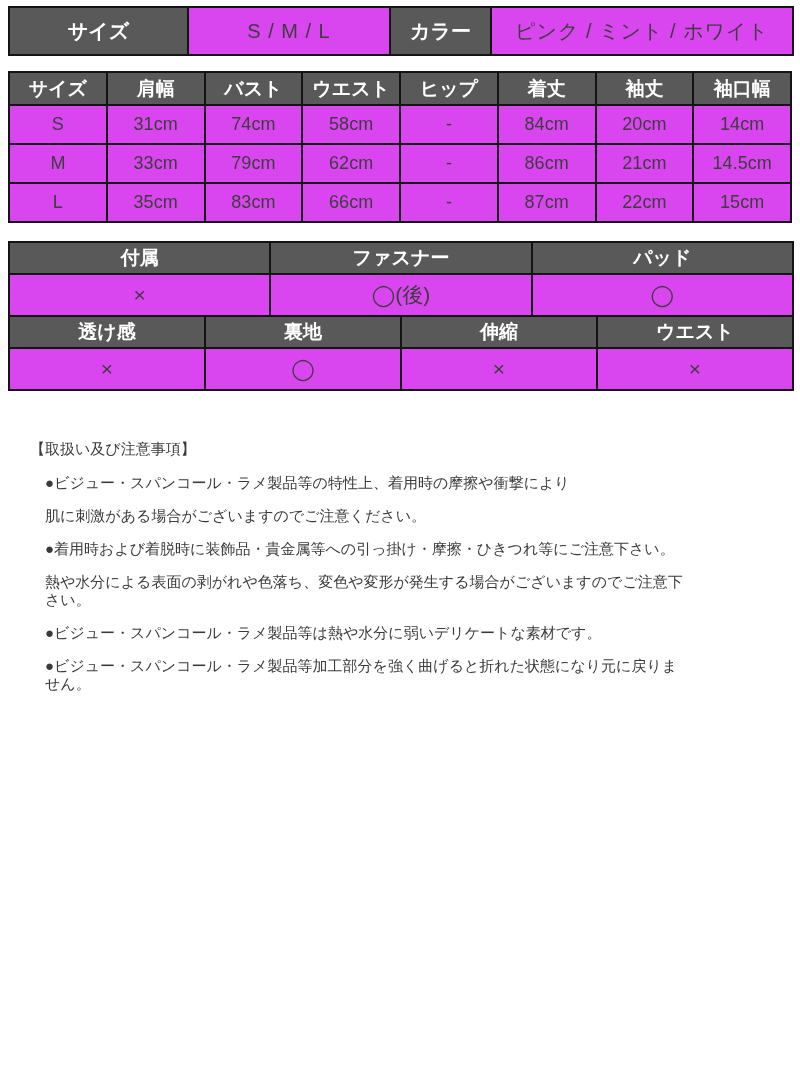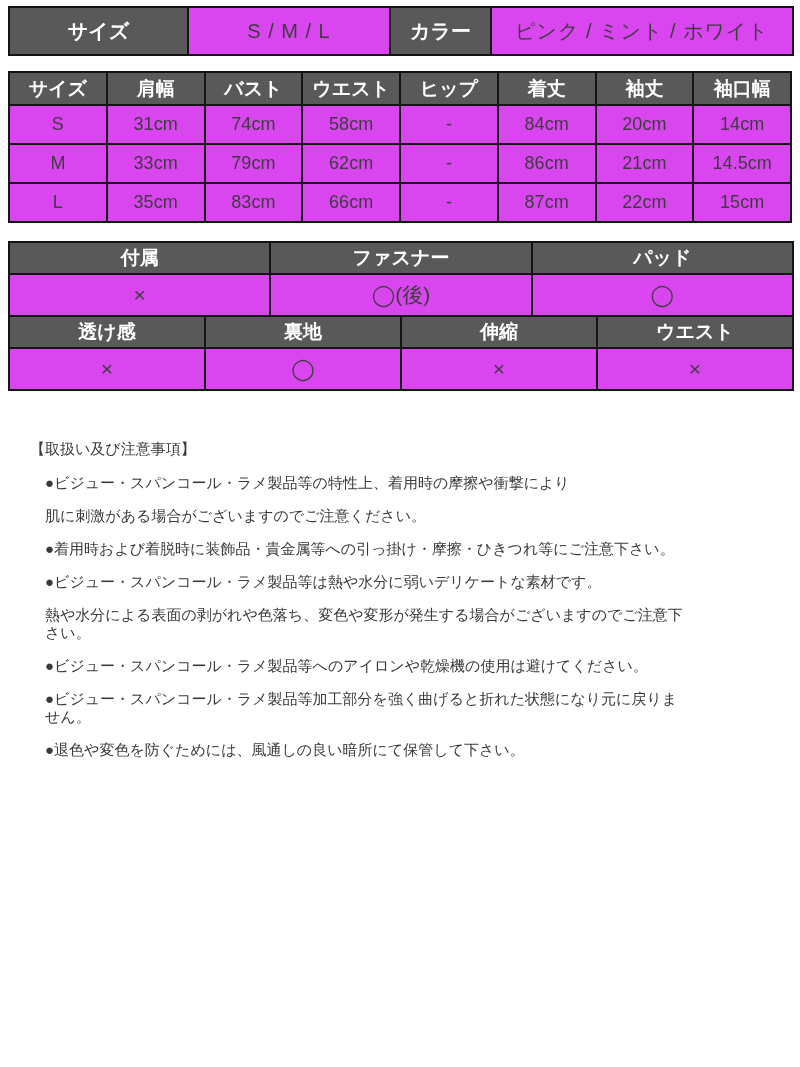--- a/index.html
+++ b/index.html
@@ -158,20 +158,18 @@
       <td colspan="3">×</td>
     </tr>
   </tbody>
     </table>
 
   <div class="care">
     <div class="care-title">【取扱い及び注意事項】</div>
     <div class="care-line">●ビジュー・スパンコール・ラメ製品等の特性上、着用時の摩擦や衝撃により</div>
     <div class="care-line">肌に刺激がある場合がございますのでご注意ください。</div>
     <div class="care-line">●着用時および着脱時に装飾品・貴金属等への引っ掛け・摩擦・ひきつれ等にご注意下さい。</div>
+    <div class="care-line">熱や水分による表面の剥がれや色落ち、変色や変形が発生する場合がございますのでご注意下さい。</div>
     <div class="care-line">●ビジュー・スパンコール・ラメ製品等は熱や水分に弱いデリケートな素材です。</div>
-    <div class="care-line">熱や水分による表面の剥がれや色落ち、変色や変形が発生する場合がございますのでご注意下さい。</div>
-    <div class="care-line">●ビジュー・スパンコール・ラメ製品等へのアイロンや乾燥機の使用は避けてください。</div>
     <div class="care-line">●ビジュー・スパンコール・ラメ製品等加工部分を強く曲げると折れた状態になり元に戻りません。</div>
-    <div class="care-line">●退色や変色を防ぐためには、風通しの良い暗所にて保管して下さい。</div>
   </div>
 
 </div>
 
 </body></html>

